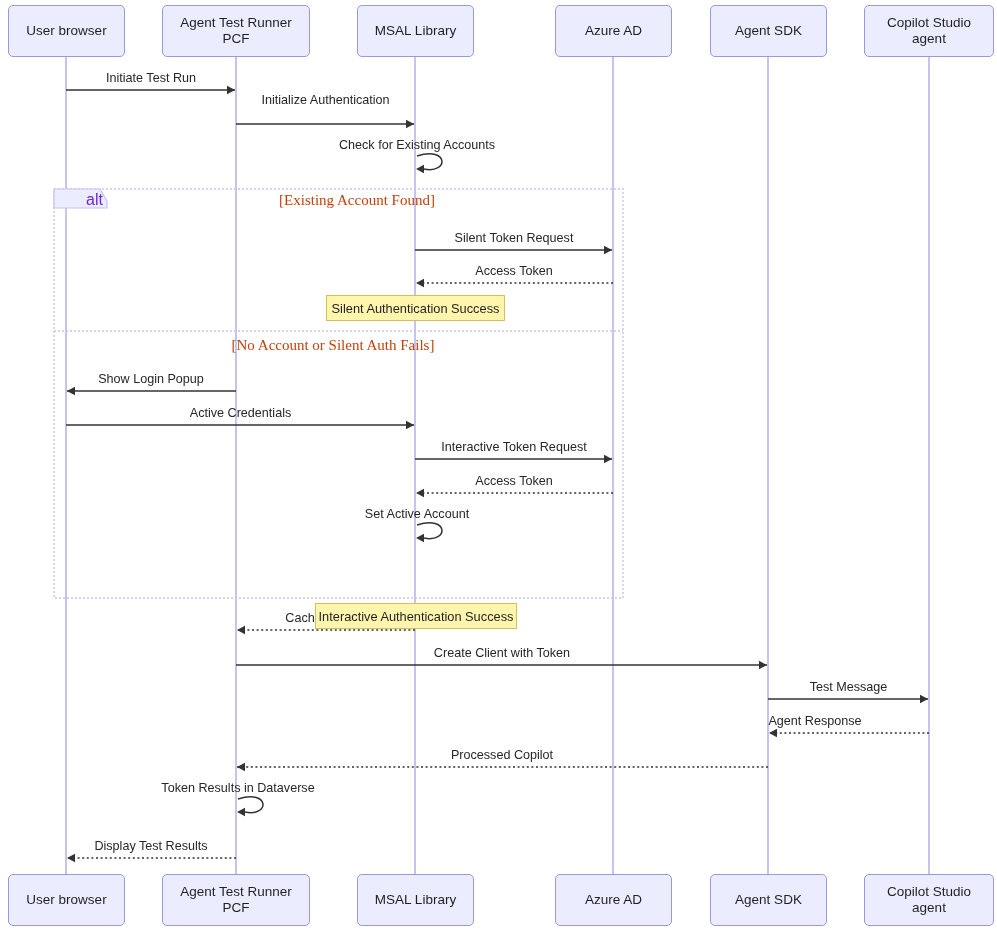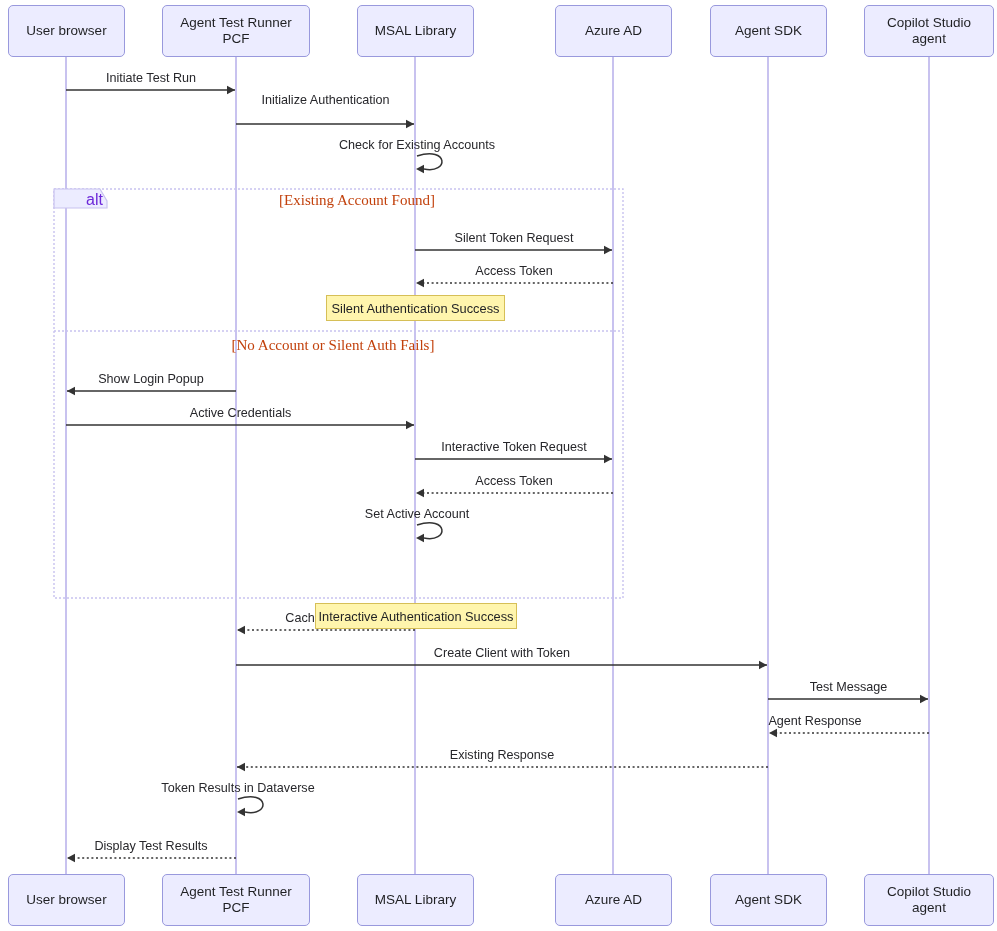--- a/index.html
+++ b/index.html
@@ -225,21 +225,21 @@
       <div class="msg-label" style="left: 514px; top: 264px;">Access Token</div>
       <div class="msg-label" style="left: 151px; top: 372px;">Show Login Popup</div>
       <div class="msg-label" style="left: 240.5px; top: 406px;">Active Credentials</div>
       <div class="msg-label" style="left: 514px; top: 440px;">Interactive Token Request</div>
       <div class="msg-label" style="left: 514px; top: 474px;">Access Token</div>
       <div class="msg-label" style="left: 417px; top: 507px;">Set Active Account</div>
       <div class="msg-label" style="left: 325.5px; top: 611px;">Cached Token</div>
       <div class="msg-label" style="left: 502px; top: 646px;">Create Client with Token</div>
       <div class="msg-label" style="left: 848.5px; top: 680px;">Test Message</div>
       <div class="msg-label" style="left: 815px; top: 714px;">Agent Response</div>
-      <div class="msg-label" style="left: 502px; top: 748px;">Existing Response</div>
+      <div class="msg-label" style="left: 502px; top: 748px;">Processed Copilot</div>
       <div class="msg-label" style="left: 238px; top: 781px;">Token Results in Dataverse</div>
       <div class="msg-label" style="left: 151px; top: 839px;">Display Test Results</div>
     </div>
   <div id="note-layer">
       <div class="note-box" style="left: 326px; top: 295px; width: 179px; height: 26px;">
         <span>Silent Authentication Success</span>
       </div>
       <div class="note-box" style="left: 315px; top: 561px; width: 202px; height: 26px; margin-top: 42px;">
         <span>Interactive Authentication Success</span>
       </div>

